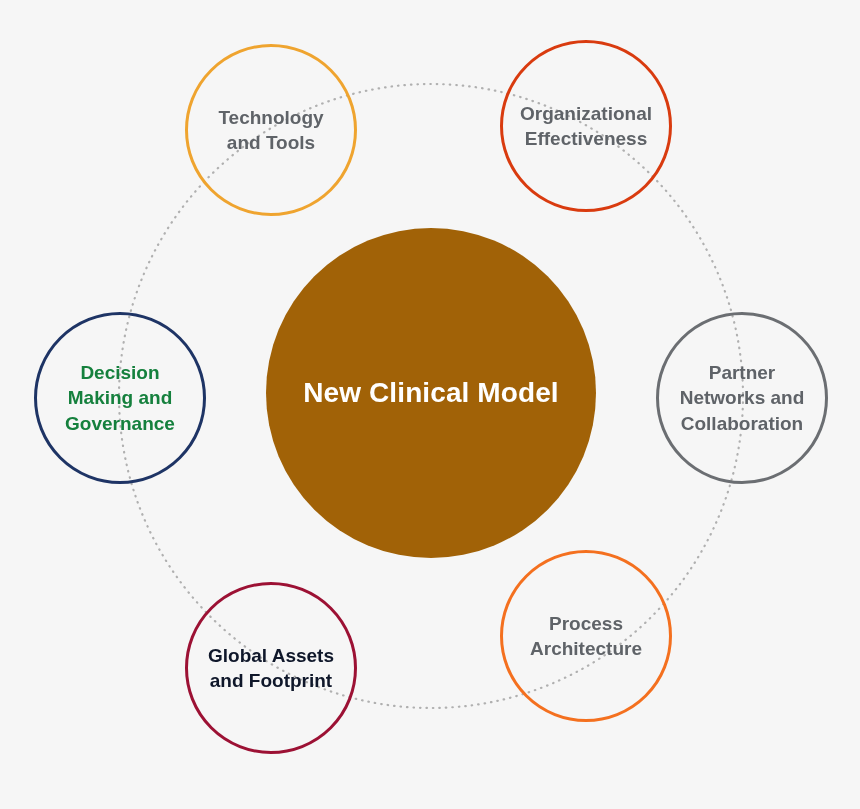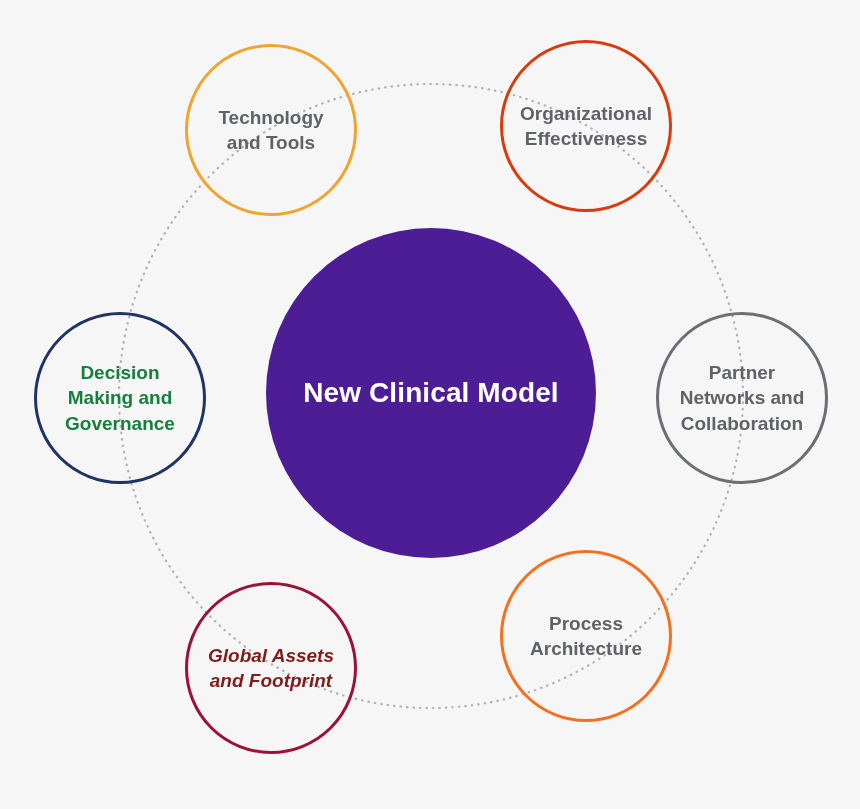--- a/index.html
+++ b/index.html
@@ -63,21 +63,21 @@
 </style>
 </head>
 <body>
 
 <div id="canvas" style="background: rgb(246, 246, 246);">
 
   <svg class="ring-svg" viewBox="0 0 860 809" xmlns="http://www.w3.org/2000/svg">
     <circle id="connector-circle" cx="431" cy="396" r="312" fill="none" stroke="#b0b0b0" stroke-width="2.2" stroke-linecap="round" stroke-dasharray="0.5 6"></circle>
   </svg>
 
-  <div class="hub hub-center" id="center-node" style="left: 266px; top: 228px; width: 330px; height: 330px; background: #4c1d95; color: rgb(255, 255, 255); align-items: center;">
+  <div class="hub hub-center" id="center-node" style="left: 266px; top: 228px; width: 330px; height: 330px; background: #a16207; color: rgb(255, 255, 255); align-items: center;">
     <span>New Clinical Model</span>
   </div>
 
   <div class="node" id="node-0" style="left: 185px; top: 44px; width: 172px; height: 172px; border-width: 3px; border-color: rgb(239, 164, 47);">
     <span class="node-label" style="color: rgb(95, 99, 104);">Technology
 and Tools</span>
   </div>
 
   <div class="node" id="node-1" style="left: 500px; top: 40px; width: 172px; height: 172px; border-width: 3px; border-color: rgb(217, 59, 15);">
     <span class="node-label" style="color: rgb(95, 99, 104);">Organizational
@@ -89,21 +89,21 @@
 Networks and
 Collaboration</span>
   </div>
 
   <div class="node" id="node-3" style="left: 500px; top: 550px; width: 172px; height: 172px; border-width: 3px; border-color: rgb(244, 112, 31);">
     <span class="node-label" style="color: rgb(95, 99, 104);">Process
 Architecture</span>
   </div>
 
   <div class="node" id="node-4" style="left: 185px; top: 582px; width: 172px; height: 172px; border-width: 3px; border-color: rgb(156, 17, 52);">
-    <span class="node-label" style="color: #7f1d1d; font-style: italic;">Global Assets
+    <span class="node-label" style="color: #0f172a;">Global Assets
 and Footprint</span>
   </div>
 
   <div class="node" id="node-5" style="left: 34px; top: 312px; width: 172px; height: 172px; border-width: 3px; border-color: rgb(30, 52, 101);">
     <span class="node-label" style="color: #15803d;">Decision
 Making and
 Governance</span>
   </div>
 
 </div>

